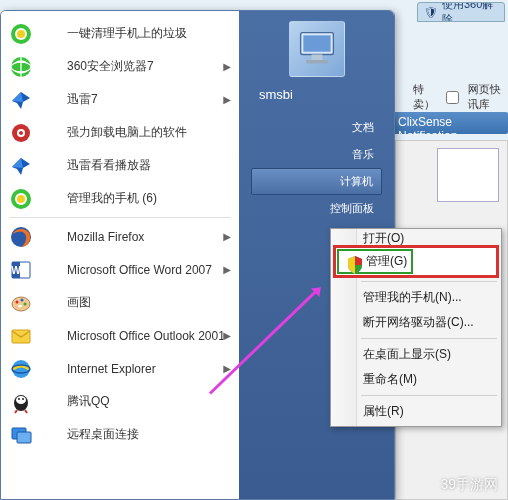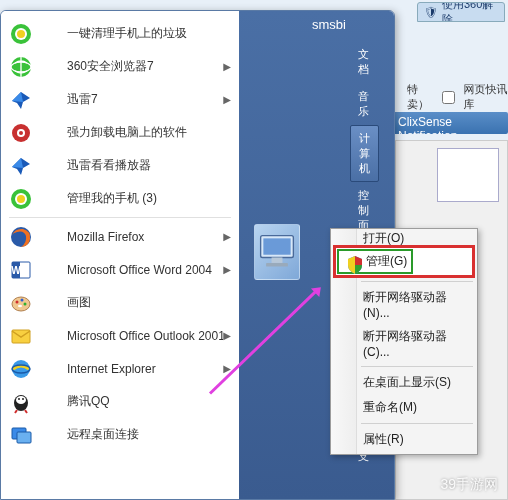--- a/index.html
+++ b/index.html
@@ -1,51 +1,51 @@
 <!DOCTYPE html>
 <html><head>
 <meta charset="utf-8">
 <style>
 * { margin: 0; padding: 0; box-sizing: border-box; font-family: "Microsoft YaHei", "Segoe UI", sans-serif; }
 body { width: 508px; height: 500px; background: #e8f0f8; position: relative; overflow: hidden; }
 
 .start-menu { display: flex; position: absolute; top: 10px; left: 0; width: 395px; height: 490px; border: 1px solid #5a7aa5; border-radius: 6px 6px 0 0; overflow: hidden; background: #fff; box-shadow: 2px 2px 8px rgba(0,0,0,0.3); }
 
 .left-panel { width: 238px; background: #fff; padding: 6px 0; display: flex; flex-direction: column; }
-.right-panel { width: 157px; background: linear-gradient(to bottom, #4a6fa5, #3a5b8f); color: #fff; padding: 6px 15px; display: flex; flex-direction: row; align-items: center; }
+.right-panel { width: 157px; background: linear-gradient(to bottom, #4a6fa5, #3a5b8f); color: #fff; padding: 6px 8px; display: flex; flex-direction: column; align-items: center; text-align: right; }
 
 .avatar-box { width: 56px; height: 56px; border: 1px solid rgba(255,255,255,0.3); border-radius: 3px; background: linear-gradient(135deg, #b8d4f0, #7fa8d8); display: flex; align-items: center; justify-content: center; margin: 4px 0 10px 0; }
 .avatar-box svg { width: 44px; height: 40px; }
 
 .username { font-size: 13px; color: #fff; margin-bottom: 12px; align-self: flex-start; padding-left: 12px; }
 
 .right-item { width: 100%; padding: 6px 12px; font-size: 11px; color: #fff; cursor: pointer; }
 .right-item.highlight { background: linear-gradient(to bottom, #6a8fc5, #4a6fa5); border: 1px solid #2a4a7a; border-radius: 2px; margin: 0 4px; padding: 5px 8px; width: calc(100% - 8px); }
 
 .prog-item { display: flex; align-items: center; padding: 4px 8px; cursor: pointer; height: 33px; }
 .prog-icon { width: 24px; height: 24px; margin-right: 8px; display: flex; align-items: center; justify-content: center; flex-shrink: 0; }
 .prog-label { font-size: 12px; color: #333; flex: 1; white-space: nowrap; overflow: hidden; margin-left: 26px; }
 .prog-arrow { font-size: 10px; color: #666; }
 
 .divider { height: 1px; background: #e0e0e0; margin: 2px 8px; }
 
 
-.ctx-menu { position: absolute; top: 228px; left: 330px; width: 148px; background: #f4f4f4; border: 1px solid #9c9c9c; box-shadow: 2px 2px 6px rgba(0,0,0,0.3); padding: 2px; z-index: 100; }
+.ctx-menu { position: absolute; top: 228px; left: 330px; width: 172px; background: #f4f4f4; border: 1px solid #9c9c9c; box-shadow: 2px 2px 6px rgba(0,0,0,0.3); padding: 2px; z-index: 100; }
 .ctx-item { display: flex; align-items: center; padding: 4px 6px 4px 30px; font-size: 12px; color: #222; cursor: pointer; position: relative; }
 .ctx-item.hl { border: 3px solid #d93030; background: #fff; padding: 3px 5px 3px 28px; }
 .ctx-item.green-inner { border: 2px solid #2a9a2a; padding: 2px 4px 2px 27px; }
 .ctx-sep { height: 1px; background: #d0d0d0; margin: 3px 2px 3px 28px; }
 .ctx-icon { position: absolute; left: 4px; width: 18px; height: 18px; }
 .ctx-gutter { position: absolute; left: 0; top: 0; bottom: 0; width: 26px; background: linear-gradient(to right, #f8f8f8, #eeeeee); border-right: 1px solid #ddd; }
 .ctx-items { position: relative; }
 
 
 .topbar-frag { position: absolute; top: 0; left: 395px; right: 0; height: 500px; }
 .tab-blue { position: absolute; top: 2px; left: 22px; height: 20px; background: #c8dcf0; border: 1px solid #8ab; border-radius: 3px 3px 0 0; padding: 1px 6px; font-size: 11px; display: flex; align-items: center; gap: 4px; color: #1a3a6a; width: 88px; overflow: hidden; }
-.toolbar-row { position: absolute; top: 86px; left: 0; right: 0; height: 22px; display: flex; align-items: center; padding-left: 12px; font-size: 11px; gap: 6px; }
+.toolbar-row { position: absolute; top: 86px; left: 0; right: 0; height: 22px; display: flex; align-items: center; padding-left: 18px; font-size: 11px; gap: 6px; }
 .checkbox-lbl { display: flex; align-items: center; gap: 9px; color: #333; }
 .notif-bar { position: absolute; top: 112px; left: -5px; right: 0; height: 22px; background: linear-gradient(to bottom, #5a8ec8, #3a72b0); color: #fff; font-size: 12px; padding: 3px 8px; border-radius: 2px; overflow: hidden; }
 .bg-panel { position: absolute; top: 140px; left: 0; right: 0; bottom: 0; background: #f0f0f0; border: 1px solid #ccc; }
 .thumb { position: absolute; top: 148px; left: 42px; width: 62px; height: 54px; background: #fff; border: 1px solid #aac; }
 
 .watermark { position: absolute; bottom: 6px; right: 10px; color: rgba(255,255,255,0.9); font-size: 14px; font-weight: normal; text-shadow: 0 0 3px rgba(0,0,0,0.4); z-index: 200; }
 
 
 .arrow-line { position: absolute; top: 392px; left: 210px; width: 150px; height: 3px; background: #e040e0; transform-origin: left center; transform: rotate(-44deg); z-index: 50; }
 .arrow-head { position: absolute; top: 284px; left: 314px; width: 0; height: 0; border-left: 8px solid #e040e0; border-top: 6px solid transparent; border-bottom: 6px solid transparent; transform: rotate(-44deg); z-index: 50; }
@@ -126,42 +126,42 @@
         <span class="prog-label">迅雷看看播放器</span>
       </div>
       <div class="prog-item">
         <span class="prog-icon">
           <svg class="ic" viewBox="0 0 24 24">
             <circle cx="12" cy="12" r="10" fill="#3ac23a"></circle>
             <circle cx="12" cy="12" r="6" fill="#fff"></circle>
             <circle cx="12" cy="12" r="4" fill="#f0d020"></circle>
           </svg>
         </span>
-        <span class="prog-label">管理我的手机 (3)</span>
+        <span class="prog-label">管理我的手机 (6)</span>
       </div>
       <div class="divider"></div>
       <div class="prog-item">
         <span class="prog-icon">
           <svg class="ic" viewBox="0 0 24 24">
             <circle cx="12" cy="12" r="10" fill="#2a5aa8"></circle>
             <path d="M3 10 Q6 3 14 4 Q22 6 21 14 Q20 21 12 22 Q18 18 17 11 Q15 5 8 7 Q4 8 3 10" fill="#f07020"></path>
           </svg>
         </span>
         <span class="prog-label">Mozilla Firefox</span>
         <span class="prog-arrow">▶</span>
       </div>
       <div class="prog-item">
         <span class="prog-icon">
           <svg class="ic" viewBox="0 0 24 24">
             <rect x="3" y="4" width="18" height="16" rx="1" fill="#fff" stroke="#2a5aa8"></rect>
             <rect x="3" y="4" width="8" height="16" fill="#2a5aa8"></rect>
             <text x="7" y="16" font-size="10" fill="#fff" text-anchor="middle" font-weight="bold">W</text>
           </svg>
         </span>
-        <span class="prog-label">Microsoft Office Word 2004</span>
+        <span class="prog-label">Microsoft Office Word 2007</span>
         <span class="prog-arrow">▶</span>
       </div>
       <div class="prog-item">
         <span class="prog-icon">
           <svg class="ic" viewBox="0 0 24 24">
             <ellipse cx="12" cy="13" rx="9" ry="7" fill="#f0c890" stroke="#b08050"></ellipse>
             <circle cx="8" cy="11" r="1.5" fill="#d03030"></circle>
             <circle cx="13" cy="9" r="1.5" fill="#3060d0"></circle>
             <circle cx="16" cy="13" r="1.5" fill="#30b030"></circle>
             <ellipse cx="11" cy="15" rx="2" ry="1.3" fill="#fff"></ellipse>
@@ -246,21 +246,21 @@
               <path d="M12 3 L19 6 V12 Q19 18 12 21 Q5 18 5 12 V6 Z" fill="#3a8ae8"></path>
               <path d="M12 3 V21 Q5 18 5 12 V6 Z" fill="#f0d020"></path>
               <path d="M12 3 L19 6 V12 L12 12 Z" fill="#d03030"></path>
               <path d="M12 12 L19 12 Q19 18 12 21 Z" fill="#30a030"></path>
             </svg></span>
           <span>管理(G)</span>
         </div>
       </div>
       <div class="ctx-sep"></div>
       <div class="ctx-item">
-        <span>断开网络驱动器(N)...</span>
+        <span>管理我的手机(N)...</span>
       </div>
       <div class="ctx-item">
         <span>断开网络驱动器(C)...</span>
       </div>
       <div class="ctx-sep"></div>
       <div class="ctx-item">
         <span>在桌面上显示(S)</span>
       </div>
       <div class="ctx-item">
         <span>重命名(M)</span>

